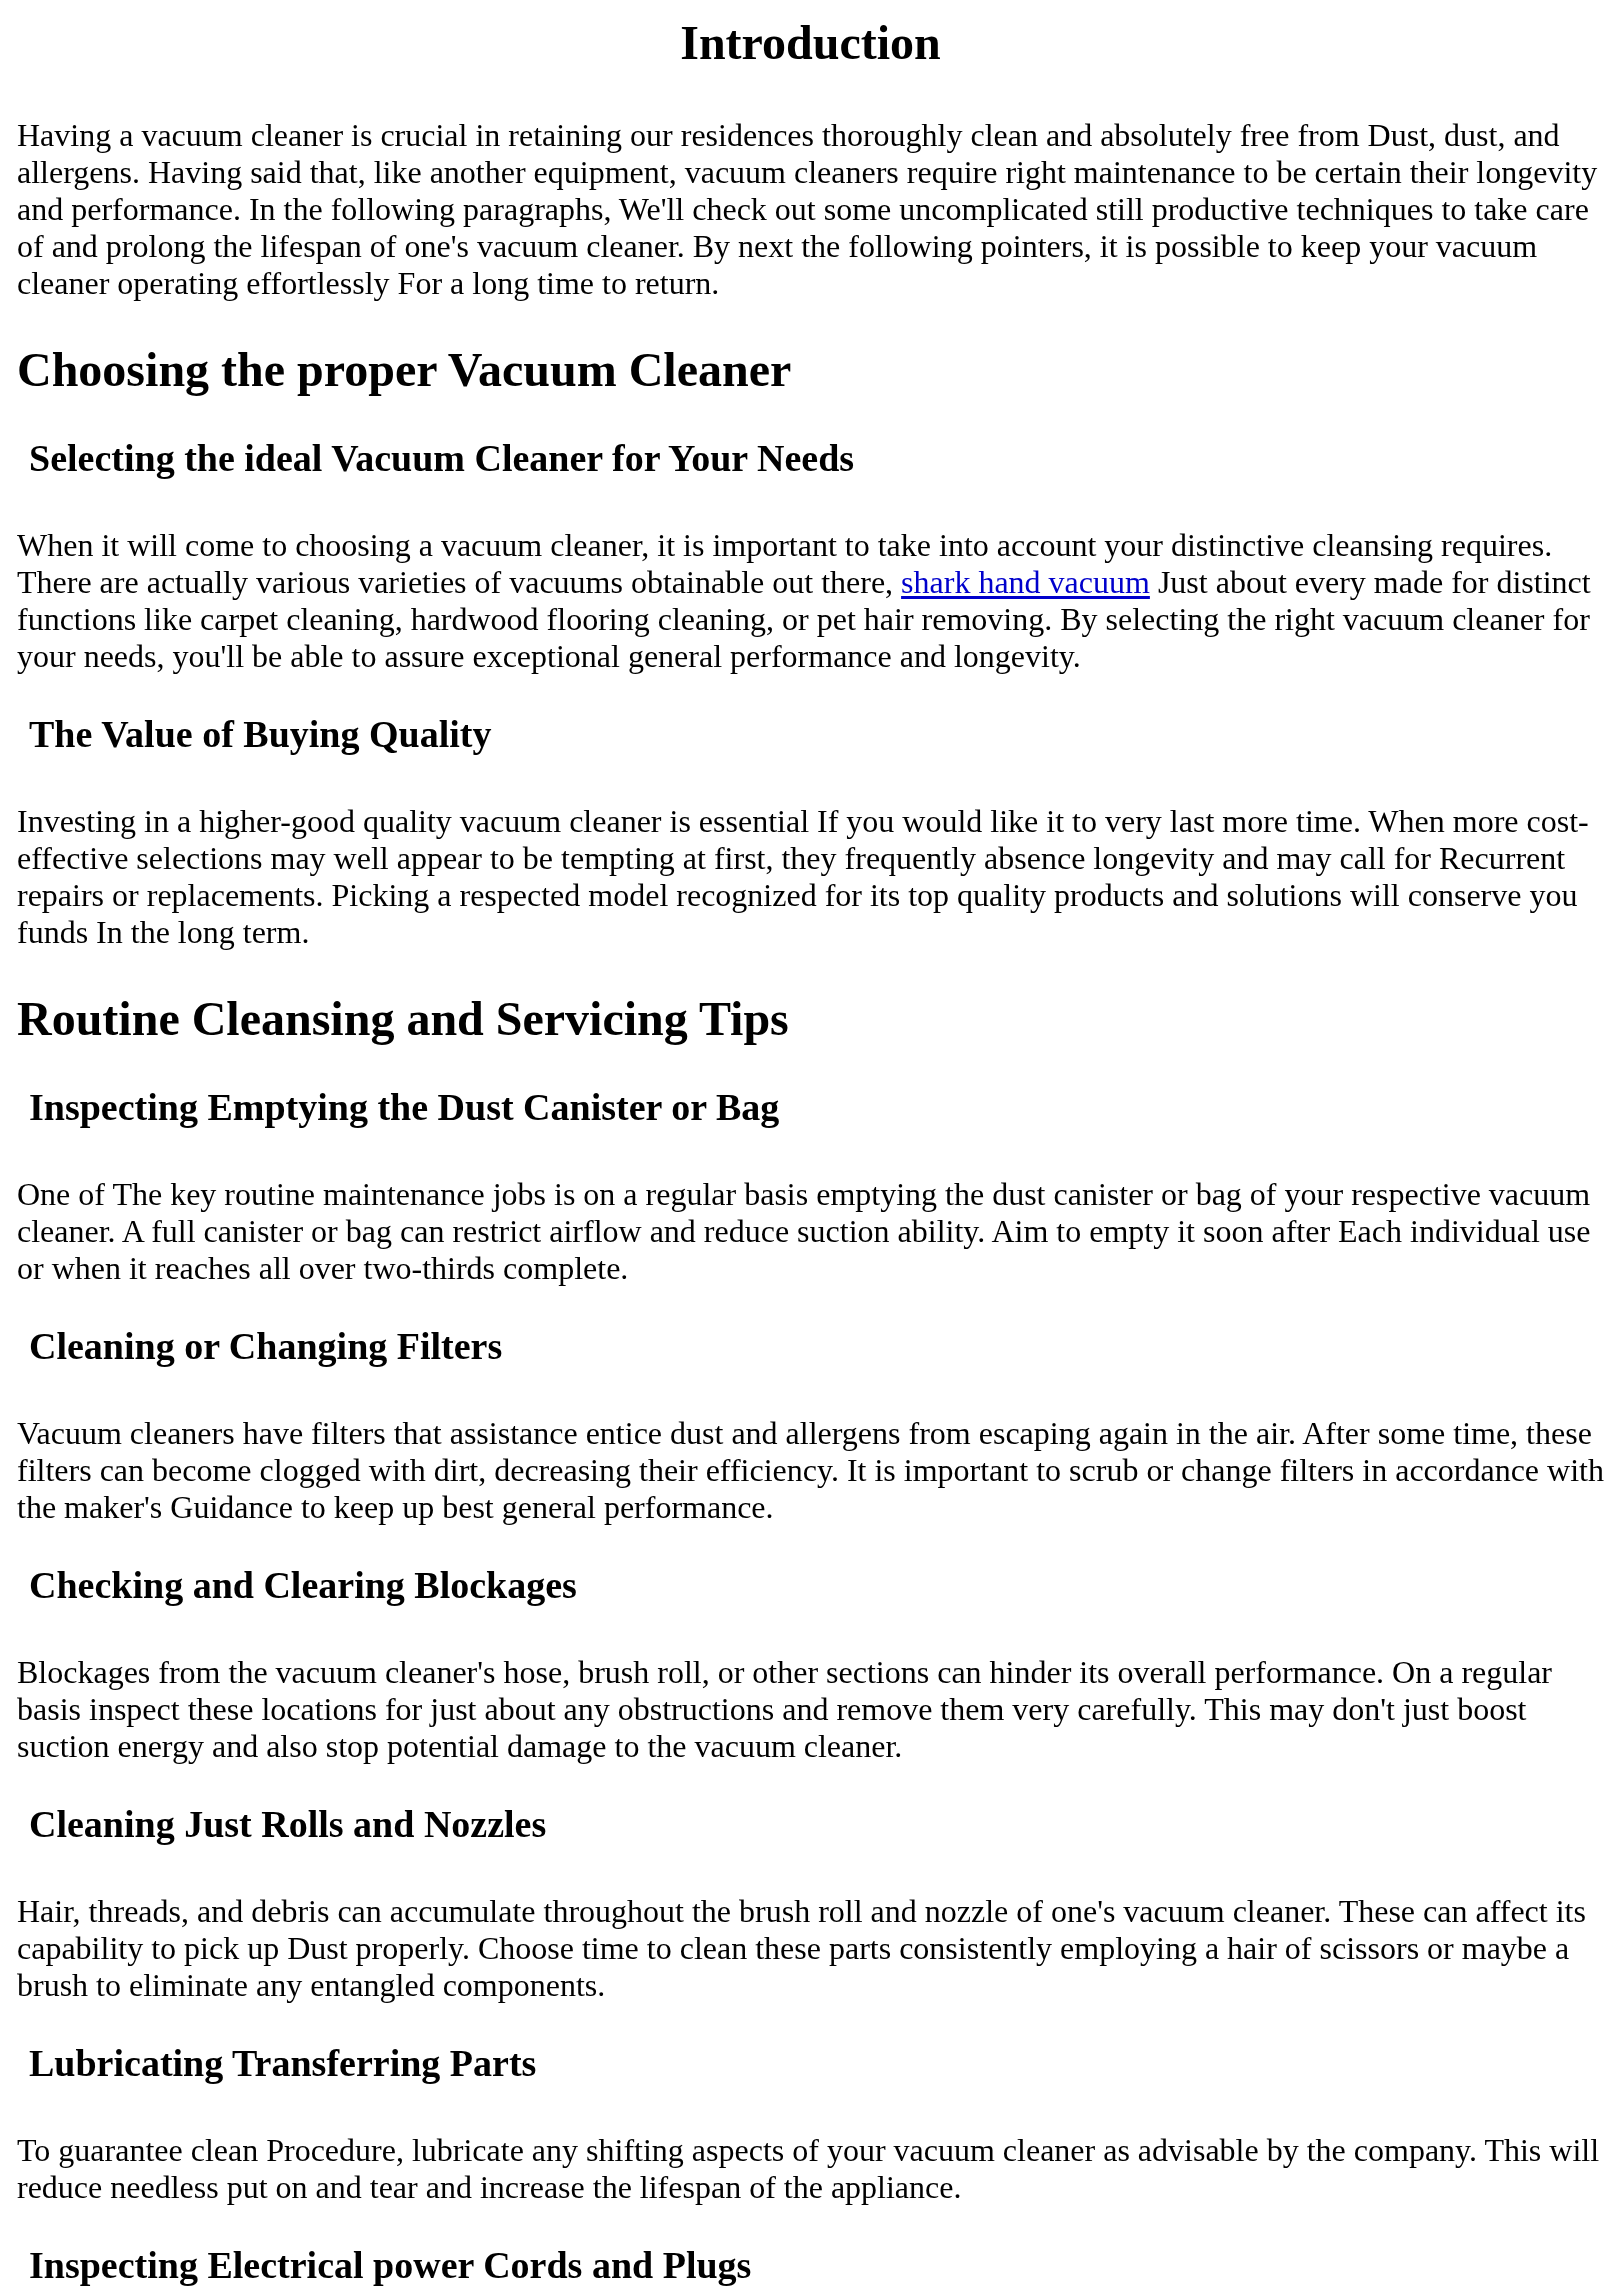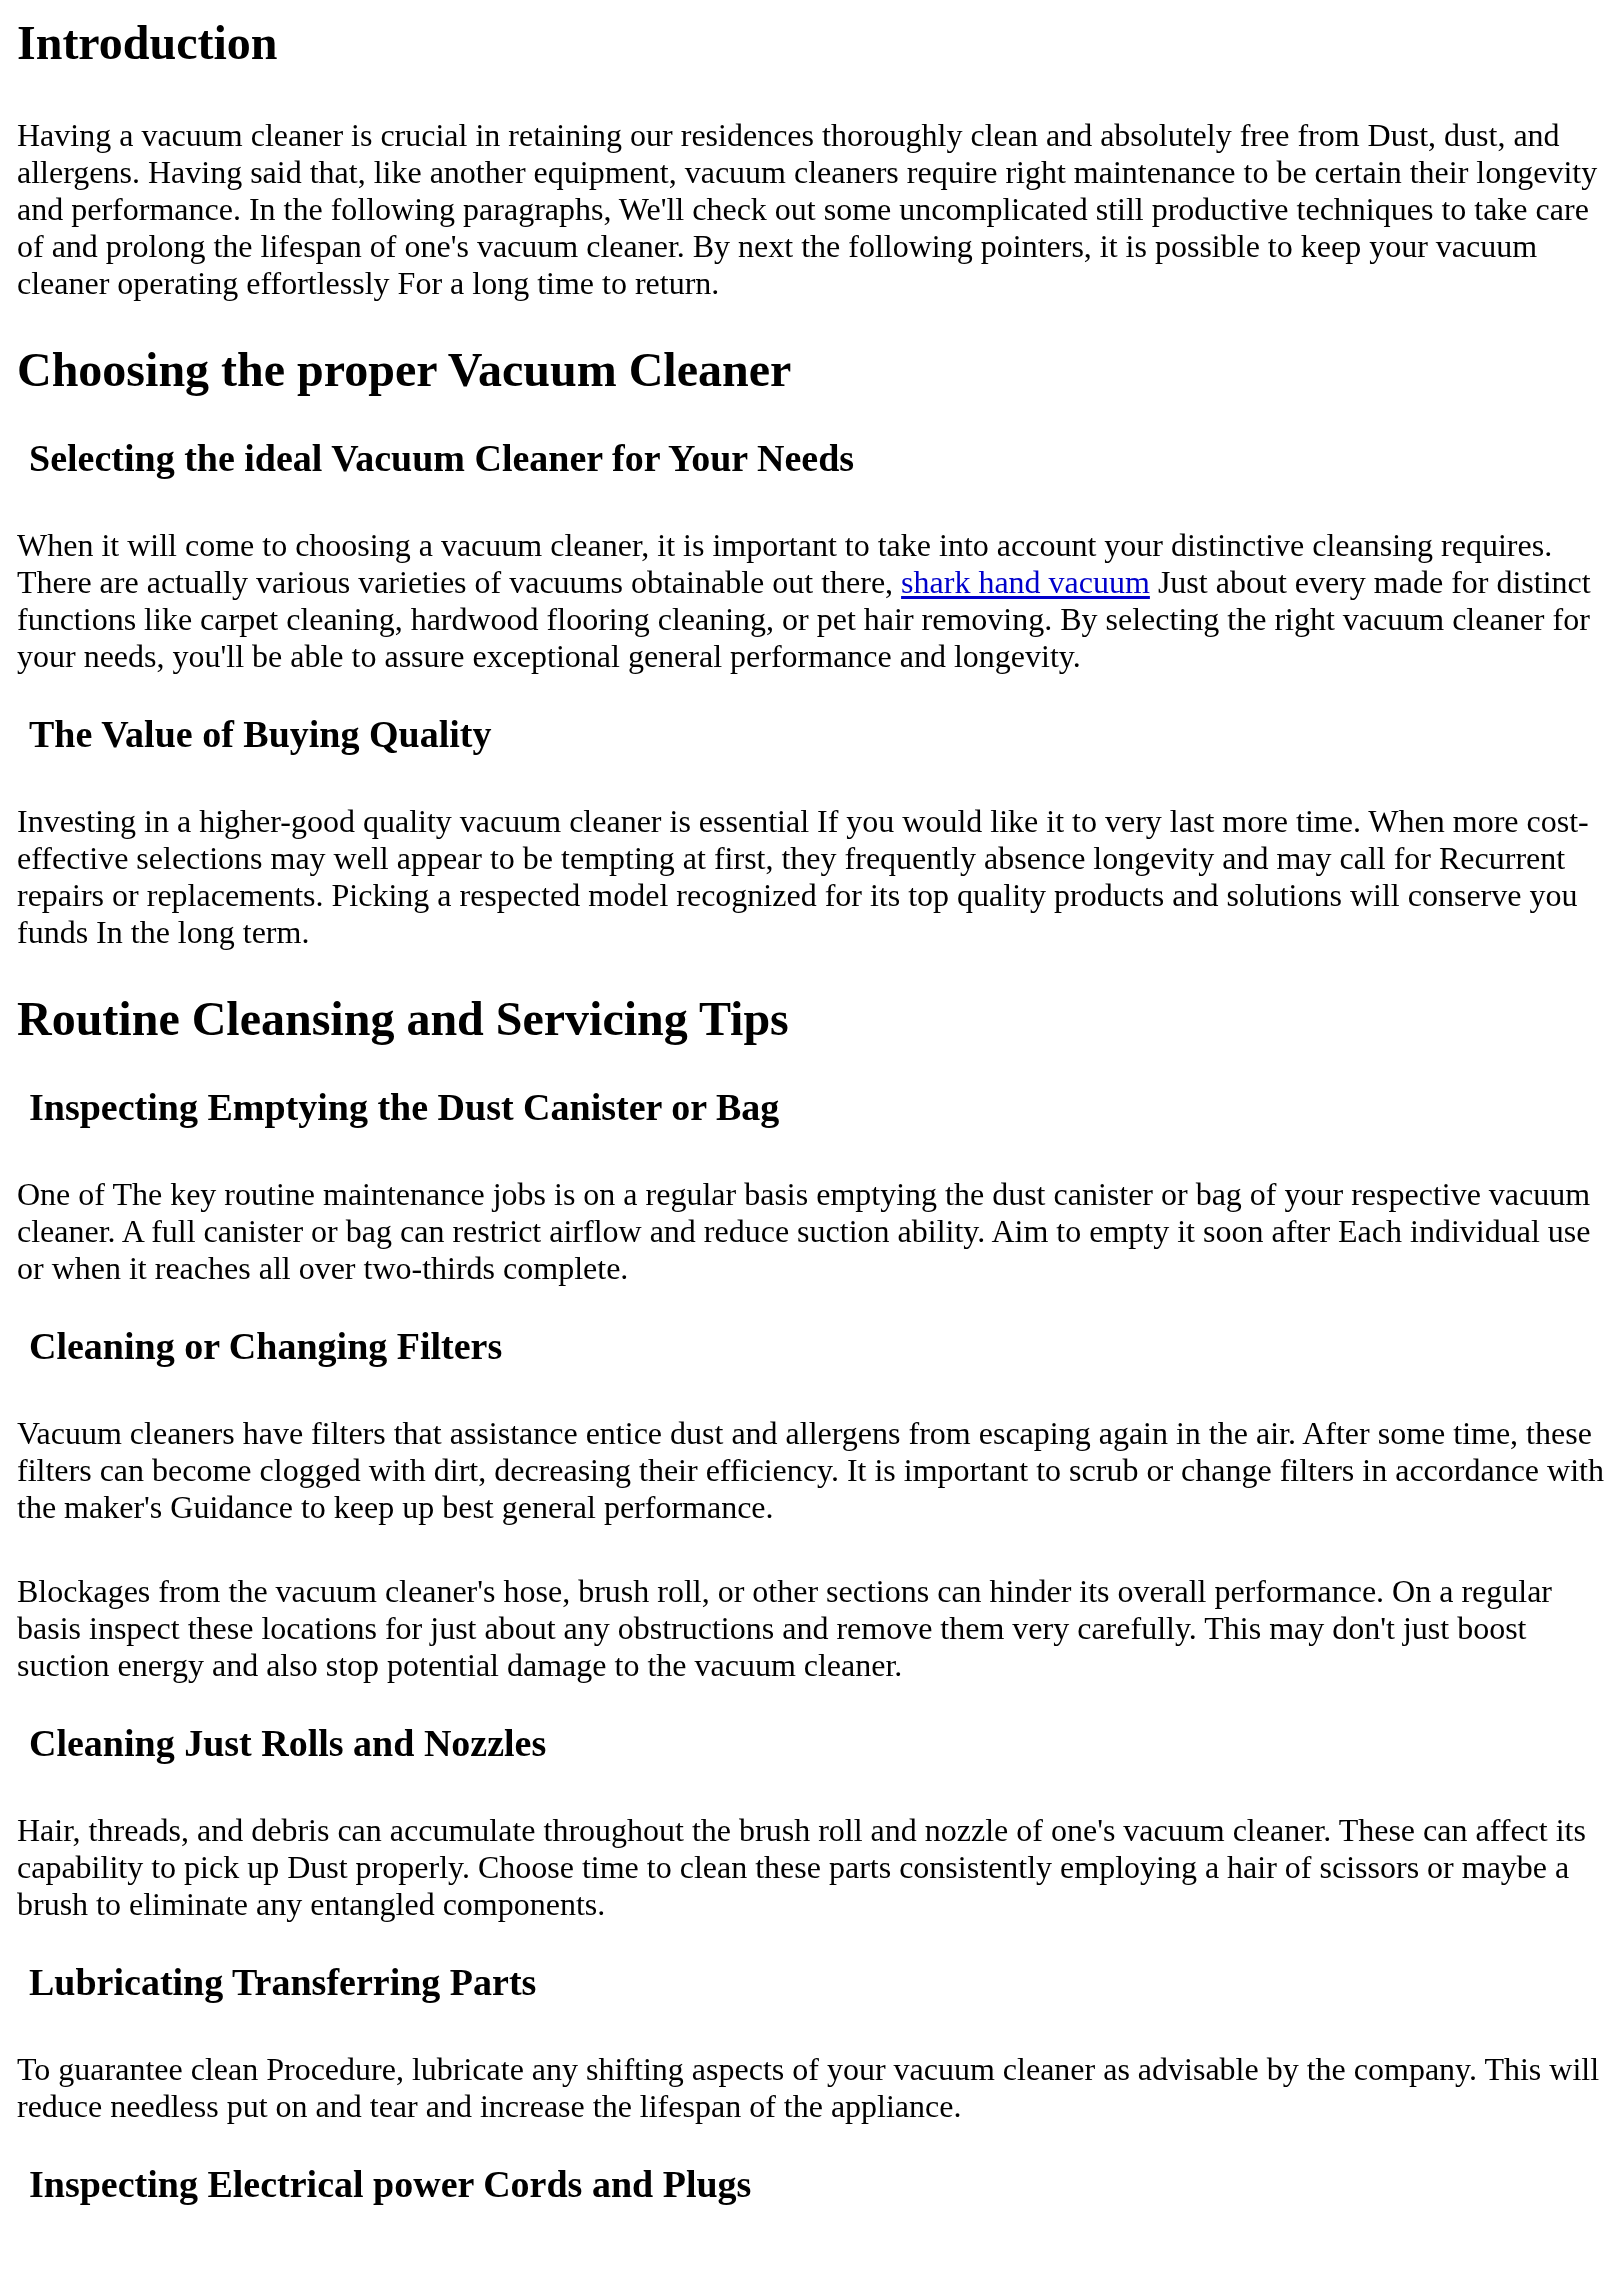--- a/index.html
+++ b/index.html
@@ -21,20 +21,21 @@
       padding-top: 0.8px;
     }
     h2 {
       font-size: 48px;
       font-weight: bold;
       line-height: 55px;
       margin: 40px 0 40px 0;
     }
     h2.first {
       margin-top: 14px;
+      text-align: center;
     }
     h3 {
       font-size: 38px;
       font-weight: bold;
       line-height: 43px;
       margin: 38px 0 38px 12px;
     }
     p {
       font-size: 32px;
       line-height: 37px;
@@ -64,20 +65,21 @@
   <p>Investing in a higher-good quality vacuum cleaner is essential If you would like it to very last more time. When more cost-effective selections may well appear to be tempting at first, they frequently absence longevity and may call for Recurrent repairs or replacements. Picking a respected model recognized for its top quality products and solutions will conserve you funds In the long term.</p>
 
   <h2>Routine Cleansing and Servicing Tips</h2>
 
   <h3>Inspecting Emptying the Dust Canister or Bag</h3>
   <p>One of The key routine maintenance jobs is on a regular basis emptying the dust canister or bag of your respective vacuum cleaner. A full canister or bag can restrict airflow and reduce suction ability. Aim to empty it soon after Each individual use or when it reaches all over two-thirds complete.</p>
 
   <h3>Cleaning or Changing Filters</h3>
   <p>Vacuum cleaners have filters that assistance entice dust and allergens from escaping again in the air. After some time, these filters can become clogged with dirt, decreasing their efficiency. It is important to scrub or change filters in accordance with the maker's Guidance to keep up best general performance.</p>
 
+  <h3>Checking and Clearing Blockages</h3>
   <p>Blockages from the vacuum cleaner's hose, brush roll, or other sections can hinder its overall performance. On a regular basis inspect these locations for just about any obstructions and remove them very carefully. This may don't just boost suction energy and also stop potential damage to the vacuum cleaner.</p>
 
   <h3>Cleaning Just Rolls and Nozzles</h3>
   <p>Hair, threads, and debris can accumulate throughout the brush roll and nozzle of one's vacuum cleaner. These can affect its capability to pick up Dust properly. Choose time to clean these parts consistently employing a hair of scissors or maybe a brush to eliminate any entangled components.</p>
 
   <h3>Lubricating Transferring Parts</h3>
   <p>To guarantee clean Procedure, lubricate any shifting aspects of your vacuum cleaner as advisable by the company. This will reduce needless put on and tear and increase the lifespan of the appliance.</p>
 
   <h3>Inspecting Electrical power Cords and Plugs</h3>
 

